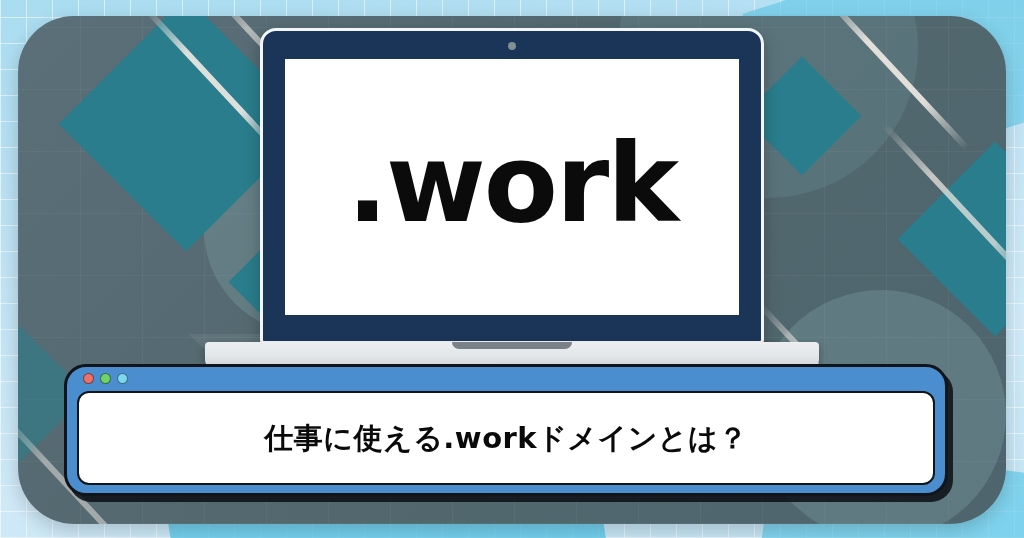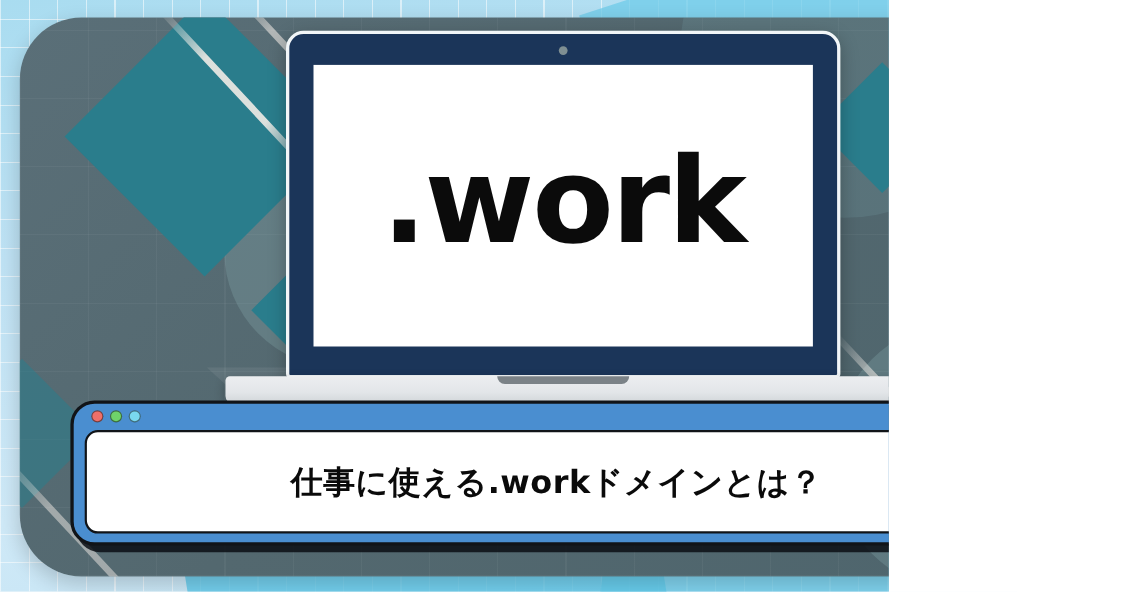--- a/index.html
+++ b/index.html
@@ -3,21 +3,21 @@
 <meta charset="utf-8">
 <title>.work domain blog thumbnail</title>
 <style>
   html, body {
     margin: 0;
     padding: 0;
     background: #ffffff;
   }
   #stage {
     position: relative;
-    width: 808px;
+    width: 1024px;
     height: 538px;
     overflow: hidden;
     font-family: "DejaVu Sans", "Liberation Sans", sans-serif;
     background: #c6e3f3;
   }
 
   
   .backdrop {
     position: absolute;
     inset: 0;

